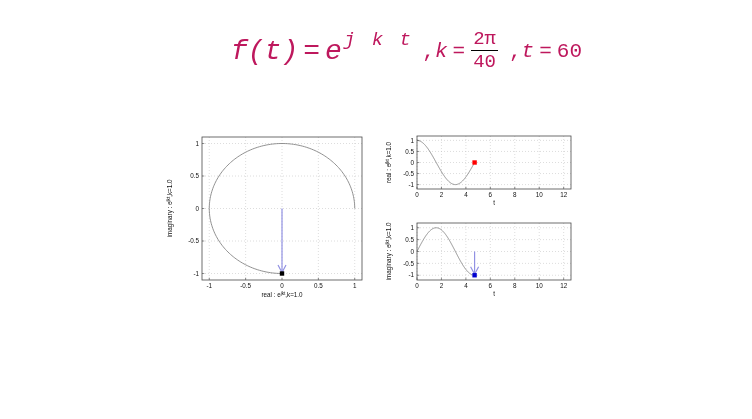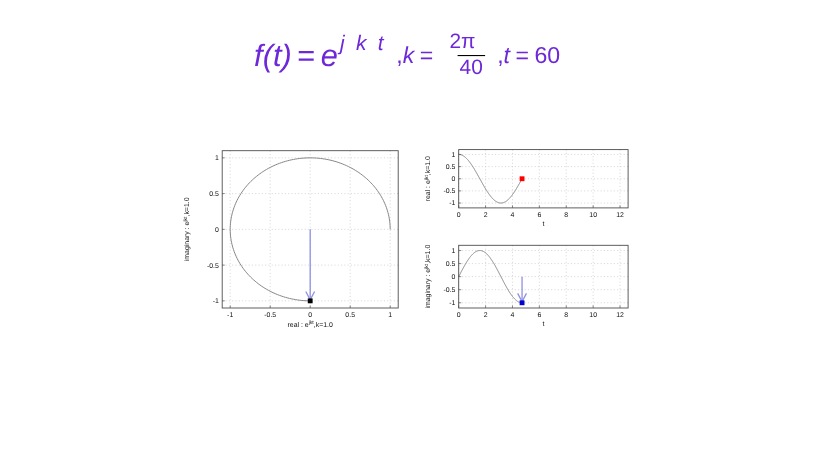--- a/index.html
+++ b/index.html
@@ -7,30 +7,30 @@
           font-family:"Liberation Sans",sans-serif;}
   .chart{position:absolute;}
   .chart svg{overflow:visible;display:block;}
   svg text{font-family:"Liberation Sans",sans-serif;}
 
   
   .slide-icon{position:absolute;left:13px;top:5px;}
 
   
   .formula{position:absolute;left:231px;top:22px;height:58px;display:flex;align-items:center;
-           font-family:Liberation Sans, sans-serif;color:#6d28d9;white-space:pre;}
+           font-family:Liberation Mono, monospace;color:#be185d;white-space:pre;}
   .formula .big{font-size:28px;}
   .formula .it{font-style:italic;}
   .formula .sup{font-size:19px;letter-spacing:2.5px;transform:translateY(-11px);margin-left:2px;}
   .formula .mid{font-size:21px;}
   .formula .gap-l{margin-left:9px;}
   .formula .gap-s{margin-left:5px;}
-  .frac{display:inline-flex;flex-direction:column;align-items:center;margin:0 2px 0 6px;
+  .frac{display:inline-flex;flex-direction:column;align-items:flex-end;margin:0 2px 0 6px;
         font-size:19px;line-height:1.08;}
-  .frac .den{border-top:1.4px solid #000;padding:1px 2px 0 2px;margin-left:16px;}
+  .frac .den{border-top:1.4px solid #000;padding:1px 2px 0 2px;}
   .frac .num{padding:0 2px;}
 </style>
 </head>
 <body>
 
 <div id="canvas">
 
 
   <div class="formula">
     <span class="big it">f(t)</span>

